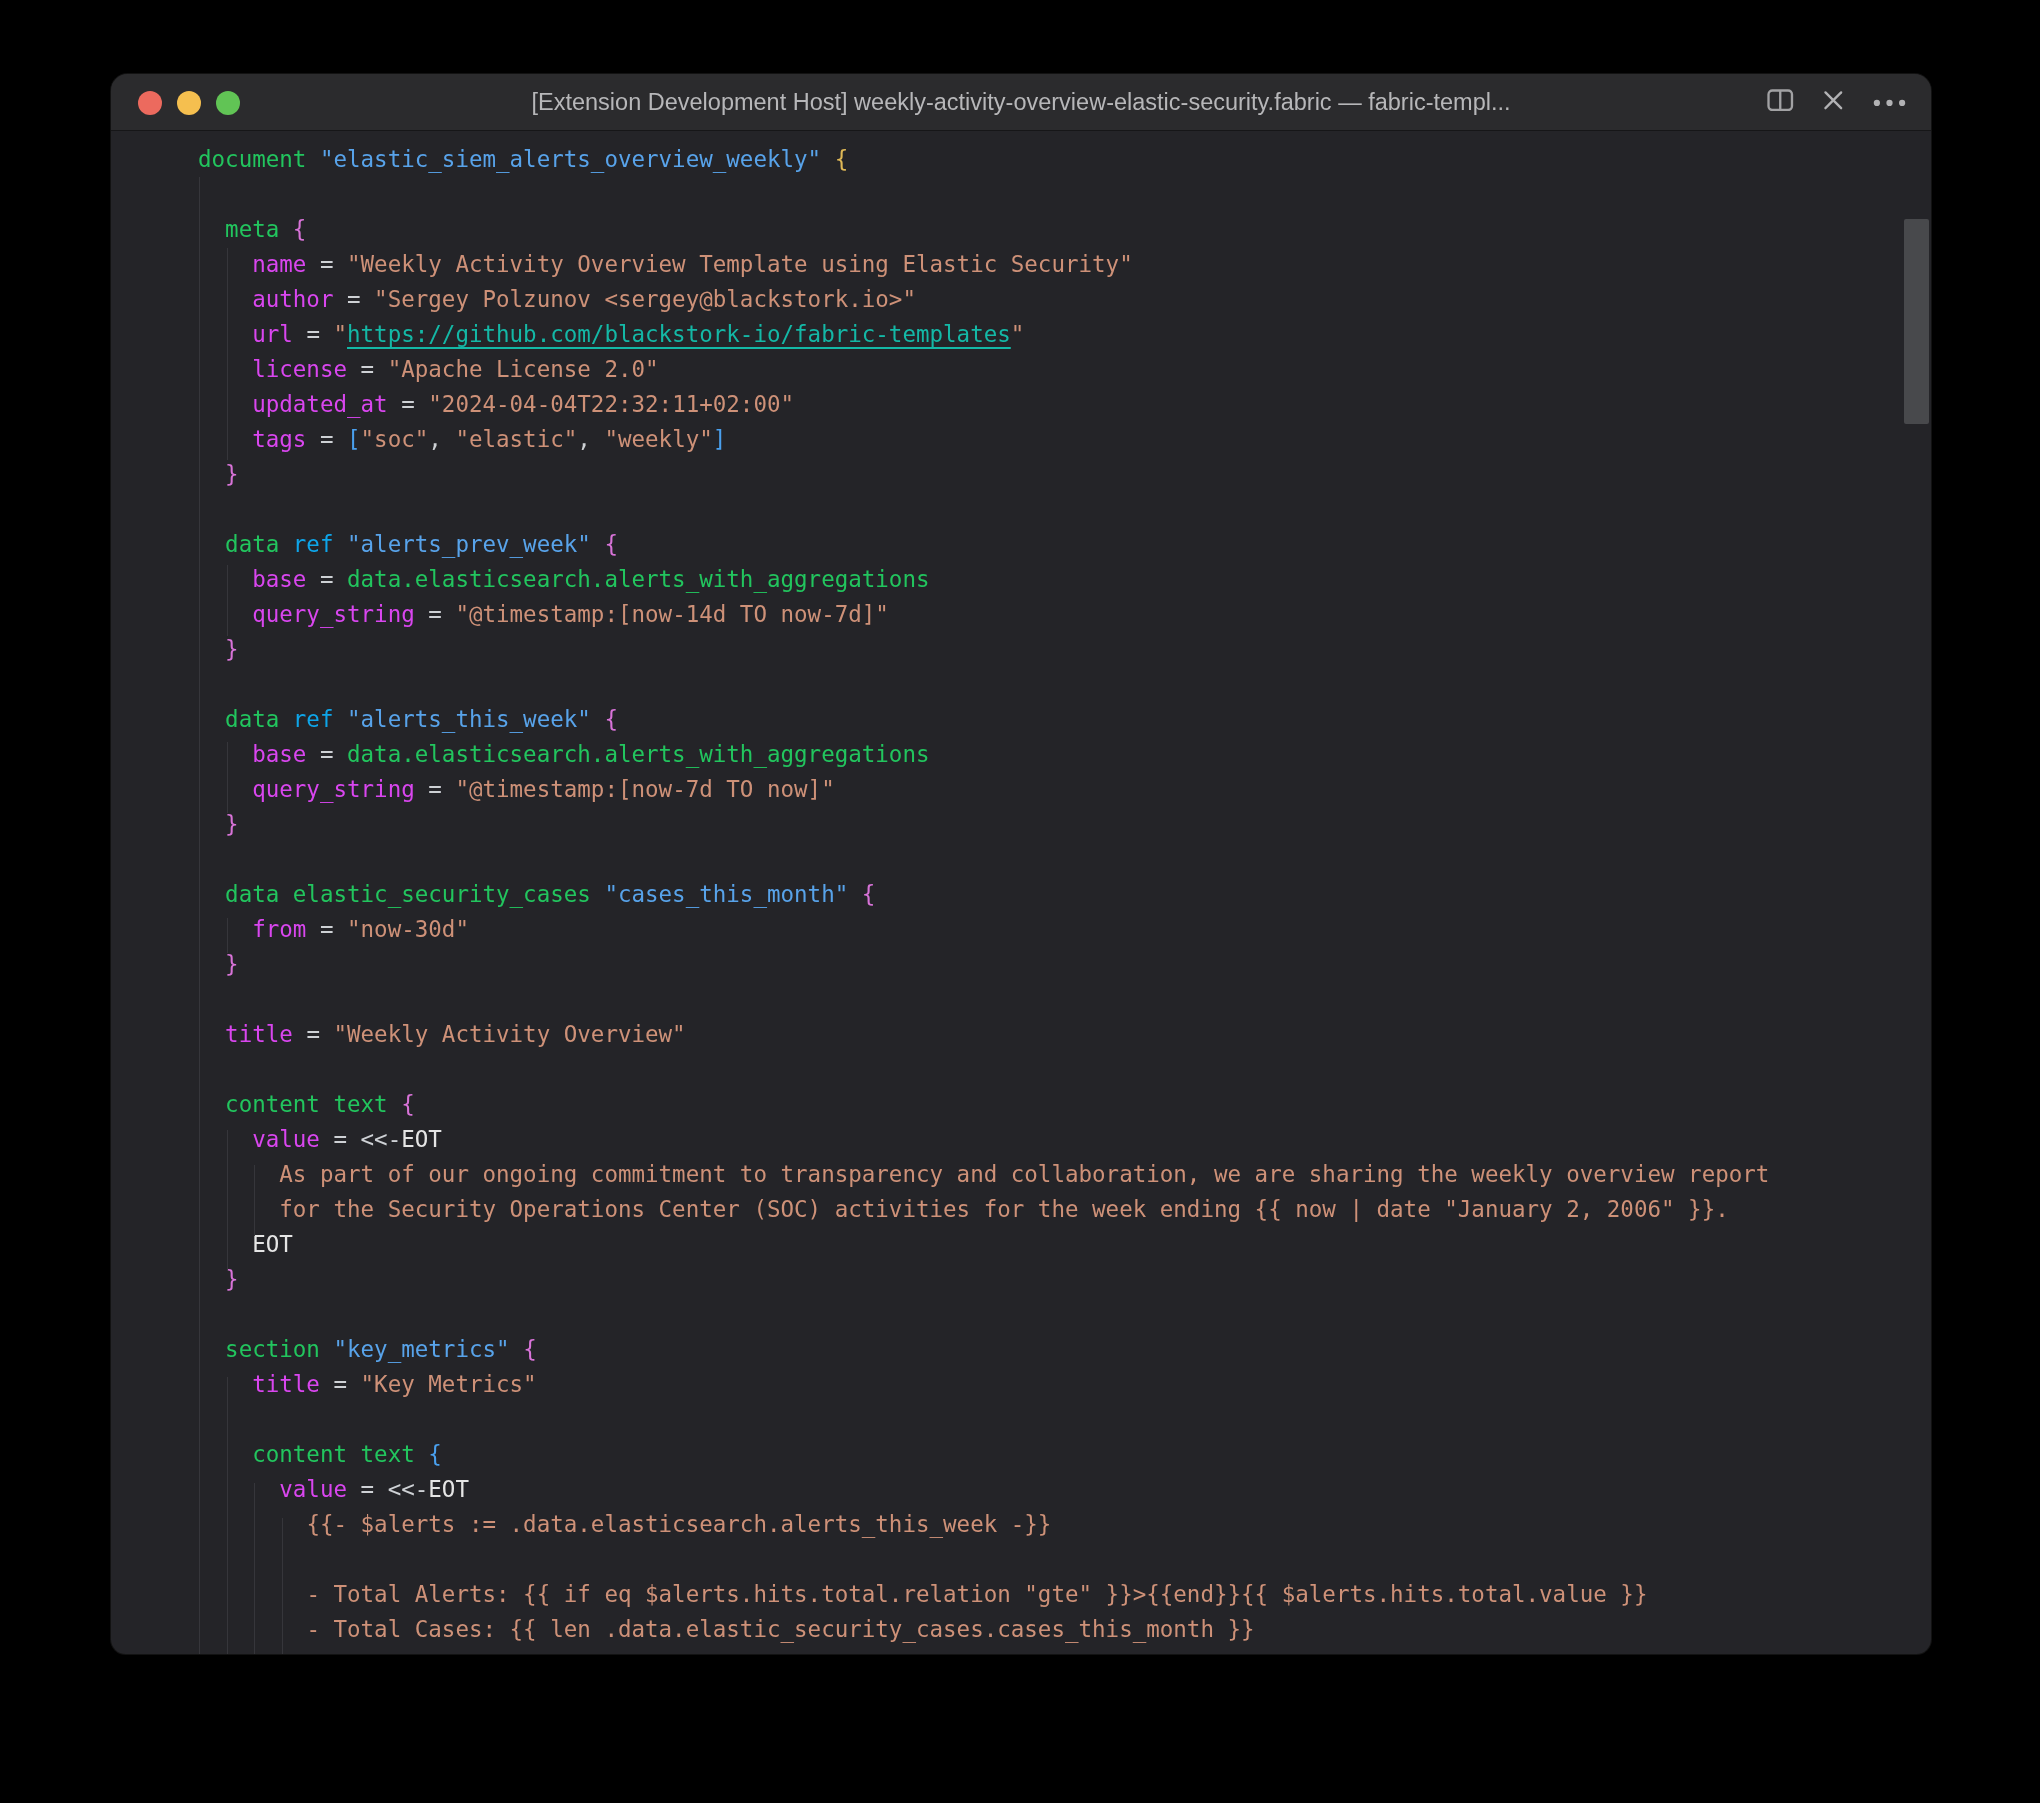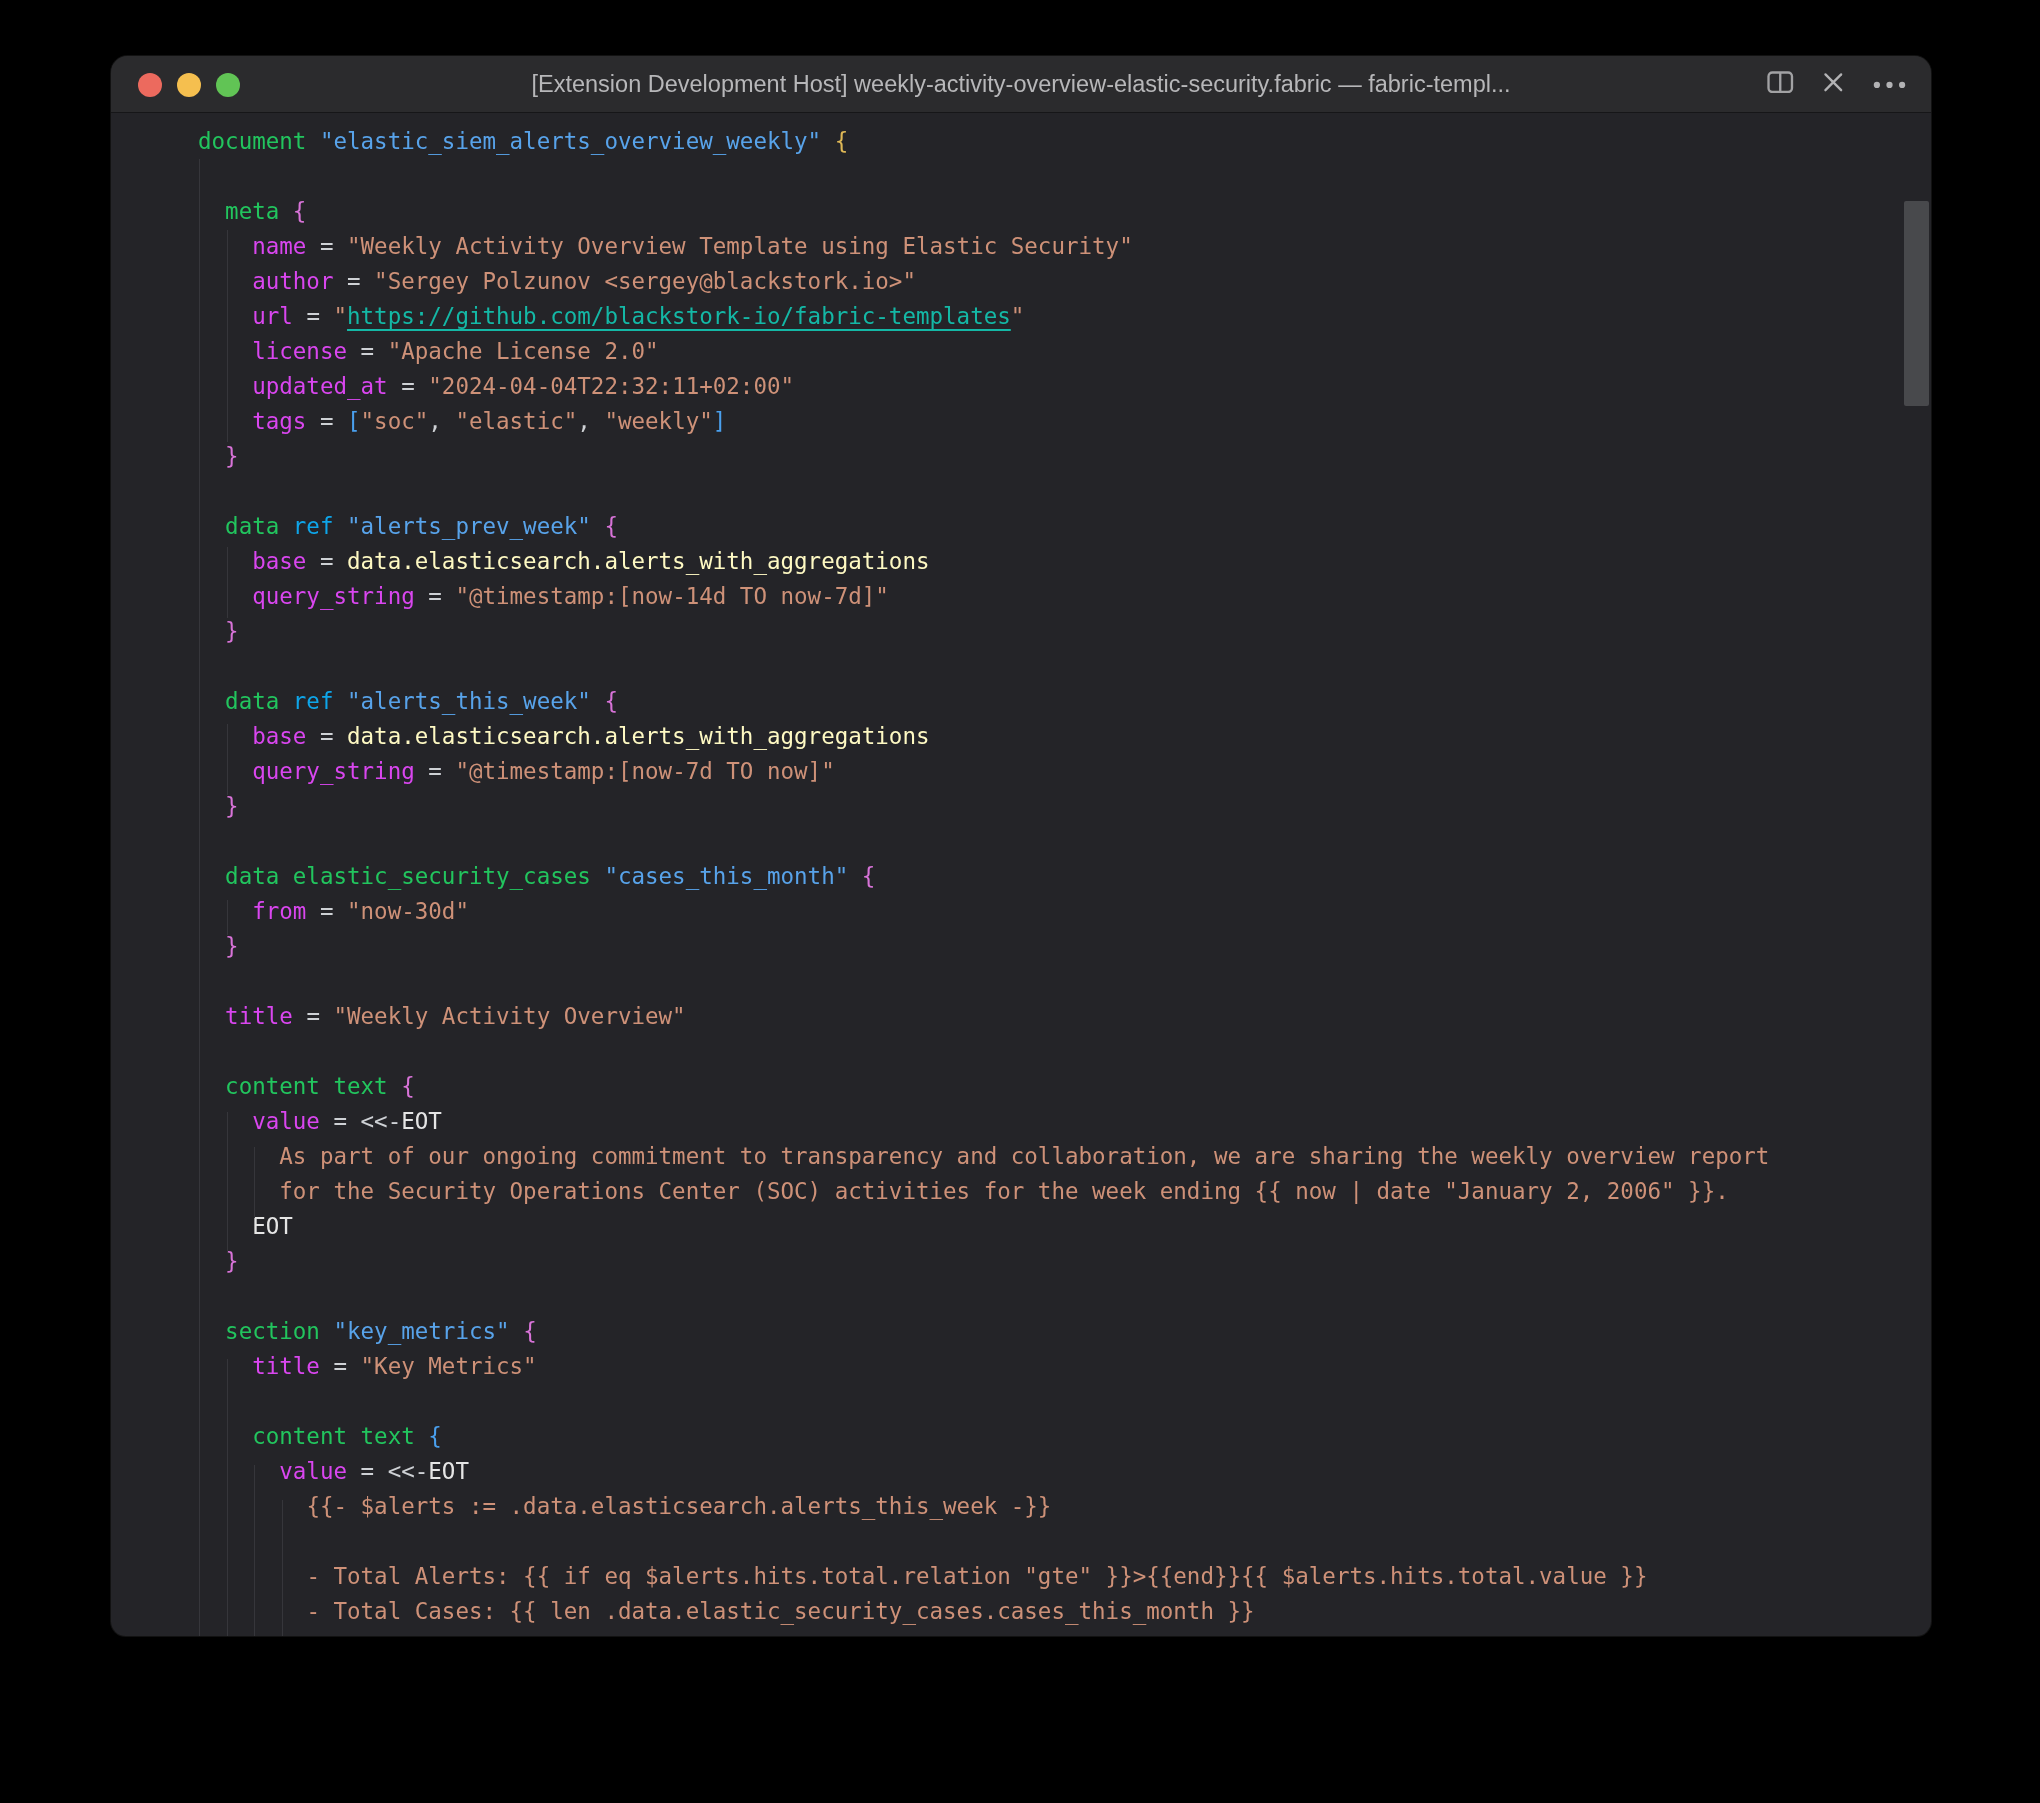--- a/index.html
+++ b/index.html
@@ -1,21 +1,21 @@
 <!DOCTYPE html>
 <html><head>
 <meta charset="utf-8">
 <style>
   html,body{margin:0;padding:0;}
   body{
     width:2041px;height:1803px;background:#000;position:relative;overflow:hidden;
     font-family:"Liberation Sans", sans-serif;
   }
   .window{
-    position:absolute;left:111px;top:56px;width:1820px;height:1580px;
+    position:absolute;left:111px;top:74px;width:1820px;height:1580px;
     background:#242428;border-radius:16.7px 16.7px 14.7px 14.7px;overflow:hidden;
     box-shadow:0 0 0 1px rgba(255,255,255,0.07);
   }
   .titlebar{
     position:relative;height:56px;background:#2b2b2d;border-bottom:1px solid #161618;
   }
   .traffic{
     position:absolute;left:26.5px;top:16.7px;display:flex;gap:14.7px;
   }
   .light{width:24.5px;height:24.5px;border-radius:50%;}
@@ -46,21 +46,21 @@
   }
   .tk-kw{color:#22c55e}
   .tk-kw2{color:#0ea5e9}
   .tk-sub{color:#22c55e}
   .tk-label{color:#58a3ea}
   .tk-attr{color:#d946ef}
   .tk-op{color:#ced1d5}
   .tk-str{color:#ce9178}
   .tk-stru{color:#14b8a6;text-decoration:underline;text-underline-offset:4.9px;text-decoration-thickness:1.5px;}
   .tk-eot{color:#e5e5e5}
-  .tk-plain{color:#fef9c3}
+  .tk-plain{color:#22c55e}
   .tk-b1{color:#dfb856}
   .tk-b2{color:#d873d8}
   .tk-b3{color:#4aa0ee}
 </style>
 </head>
 <body>
 
 <div class="window">
   <div class="titlebar">
     <div class="traffic">

